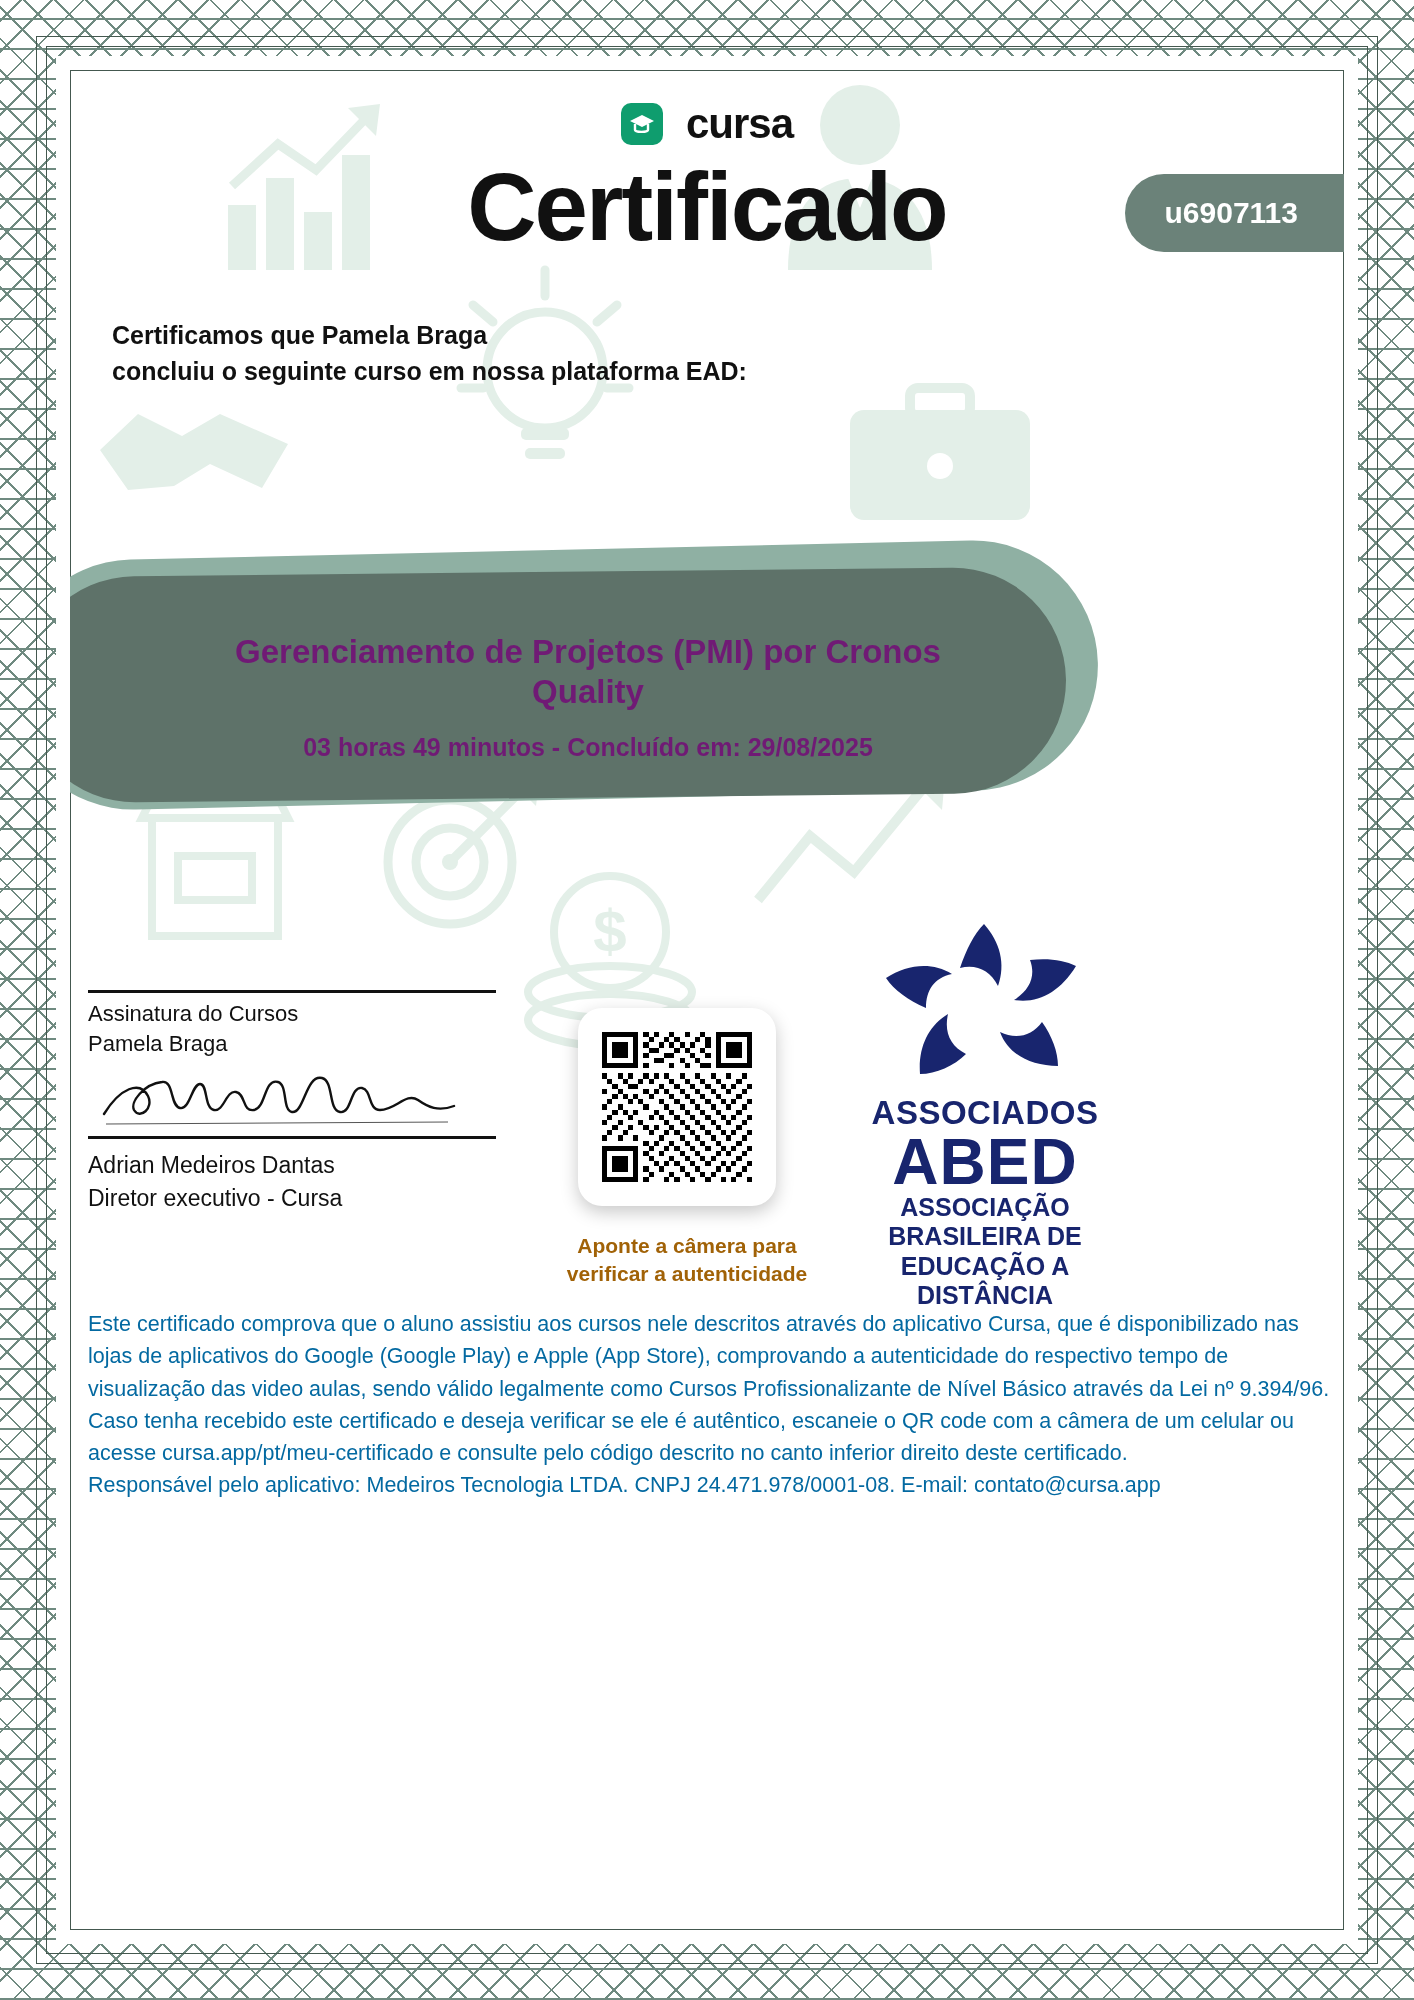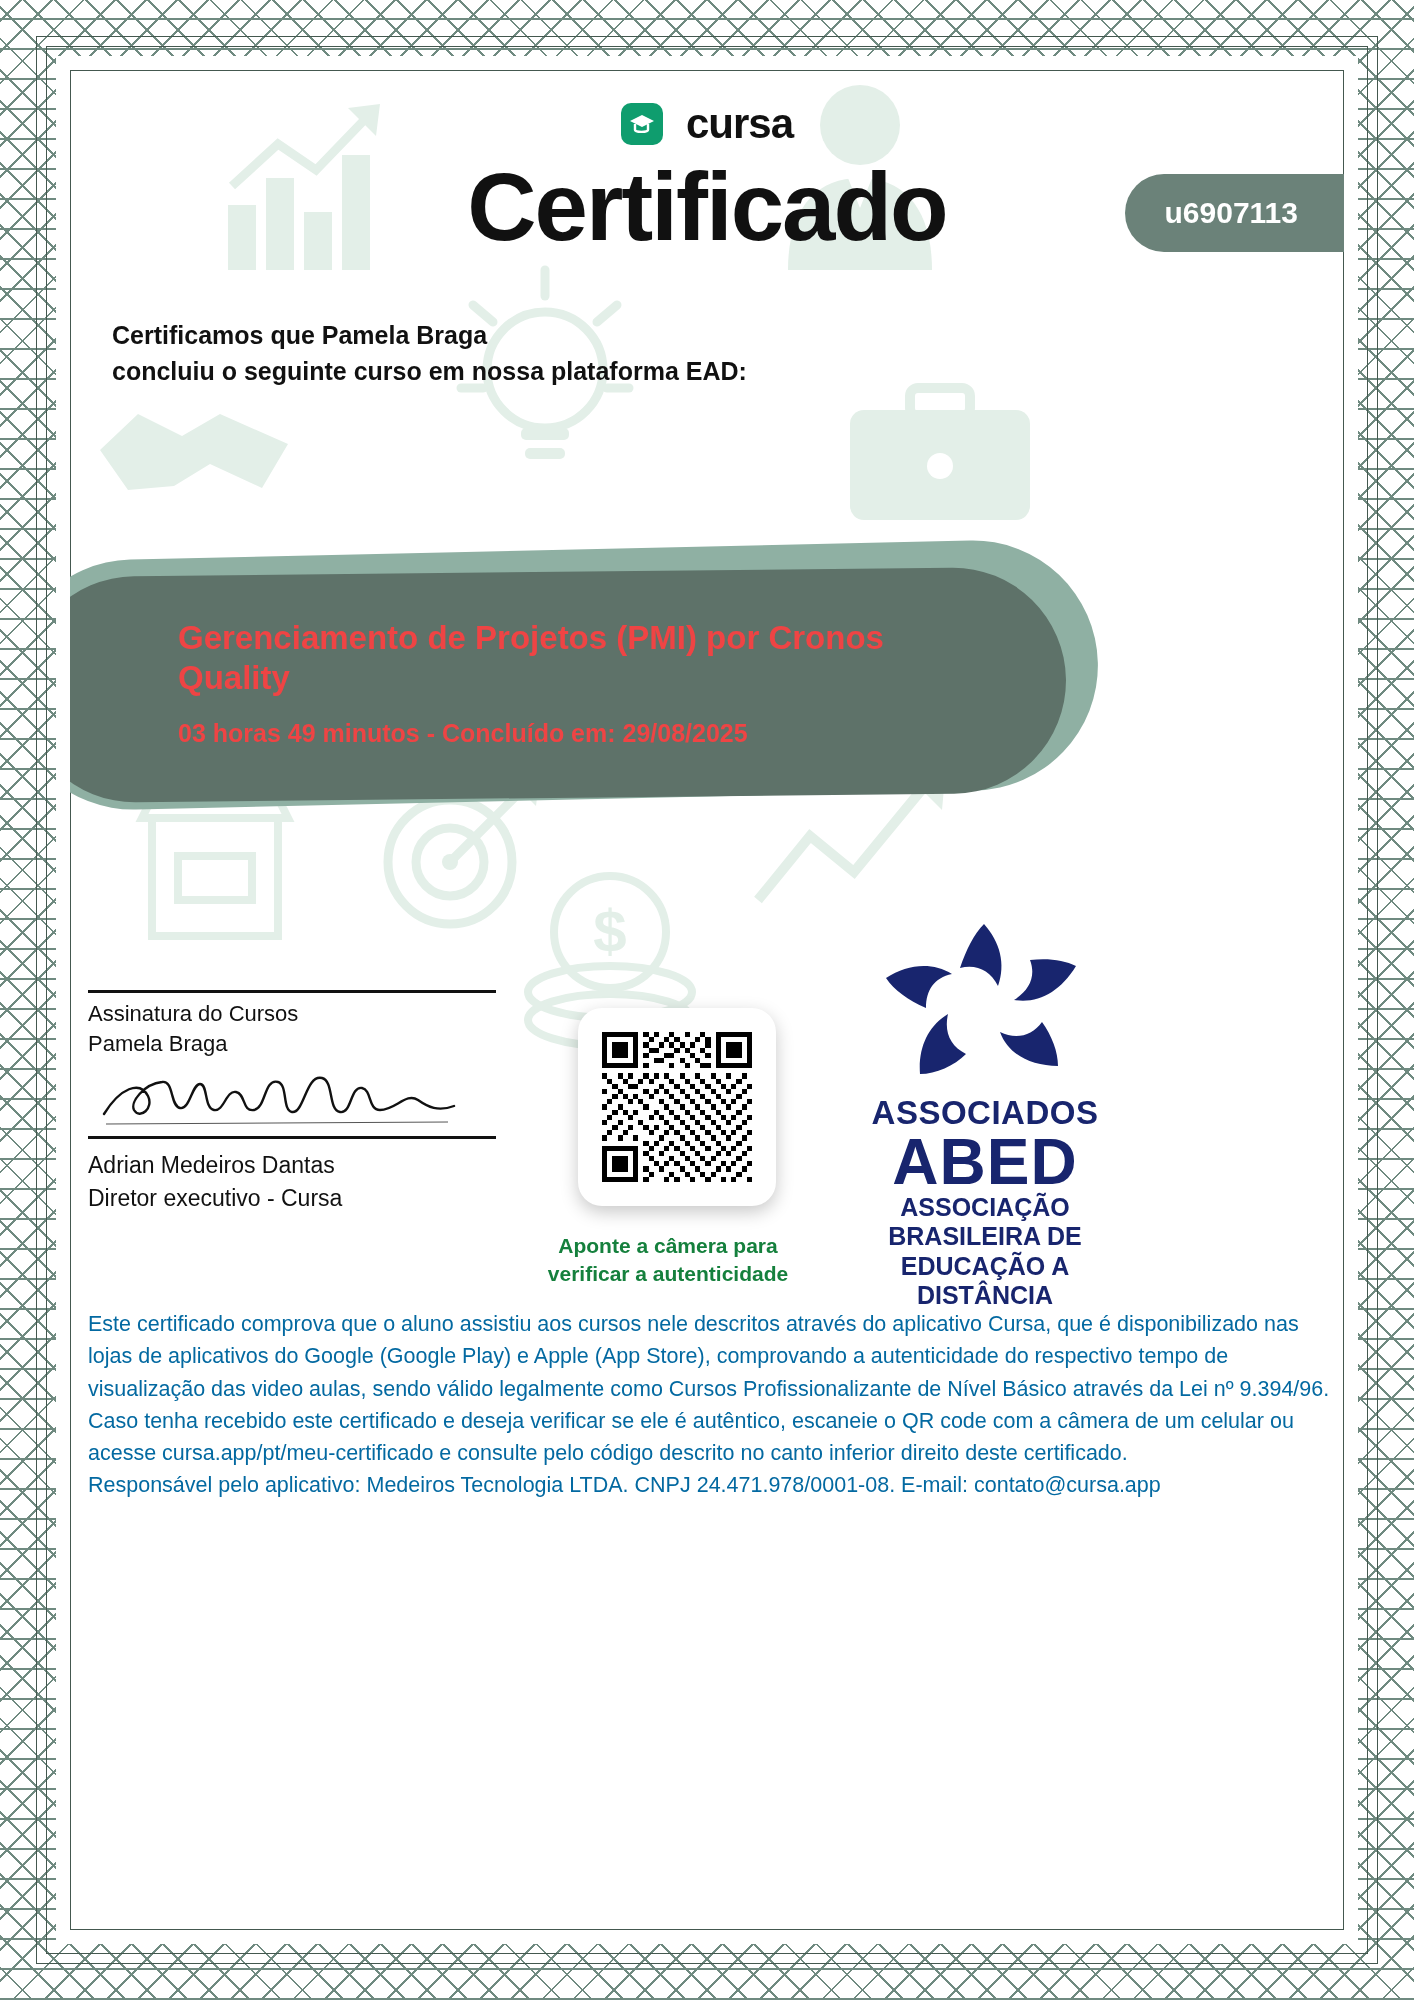--- a/index.html
+++ b/index.html
@@ -130,23 +130,24 @@
   .course-main {
     position: absolute;
     left: 14px; top: 22px; right: 32px; bottom: 2px;
     background: #5e7269;
     border-radius: 130px;
     transform: rotate(-0.6deg);
   }
   .course-text {
     position: absolute;
     left: 170px;
-    top: 68px;
+    top: 82px;
     width: 820px;
-    color: #ef4444;
+    color: #701a75;
+    text-align: center;
   }
   .course-name {
     font-size: 33px;
     font-weight: 700;
     line-height: 1.2;
   }
   .course-meta {
     margin-top: 22px;
     font-size: 25px;
     font-weight: 700;
@@ -198,27 +199,27 @@
     background: #ffffff;
     border-radius: 24px;
     box-shadow: 0 6px 18px rgba(0,0,0,0.22);
     display: flex;
     align-items: center;
     justify-content: center;
   }
   .qr-img { width: 150px; height: 150px; display:block; }
   .qr-caption {
     position: absolute;
-    left: 428px;
+    left: 447px;
     top: 1162px;
     width: 340px;
     text-align: center;
     font-size: 21px;
     font-weight: 700;
-    color: #15803d;
+    color: #a16207;
     line-height: 1.35;
   }
 
   
   .abed {
     position: absolute;
     left: 770px;
     top: 850px;
     width: 290px;
     text-align: center;

